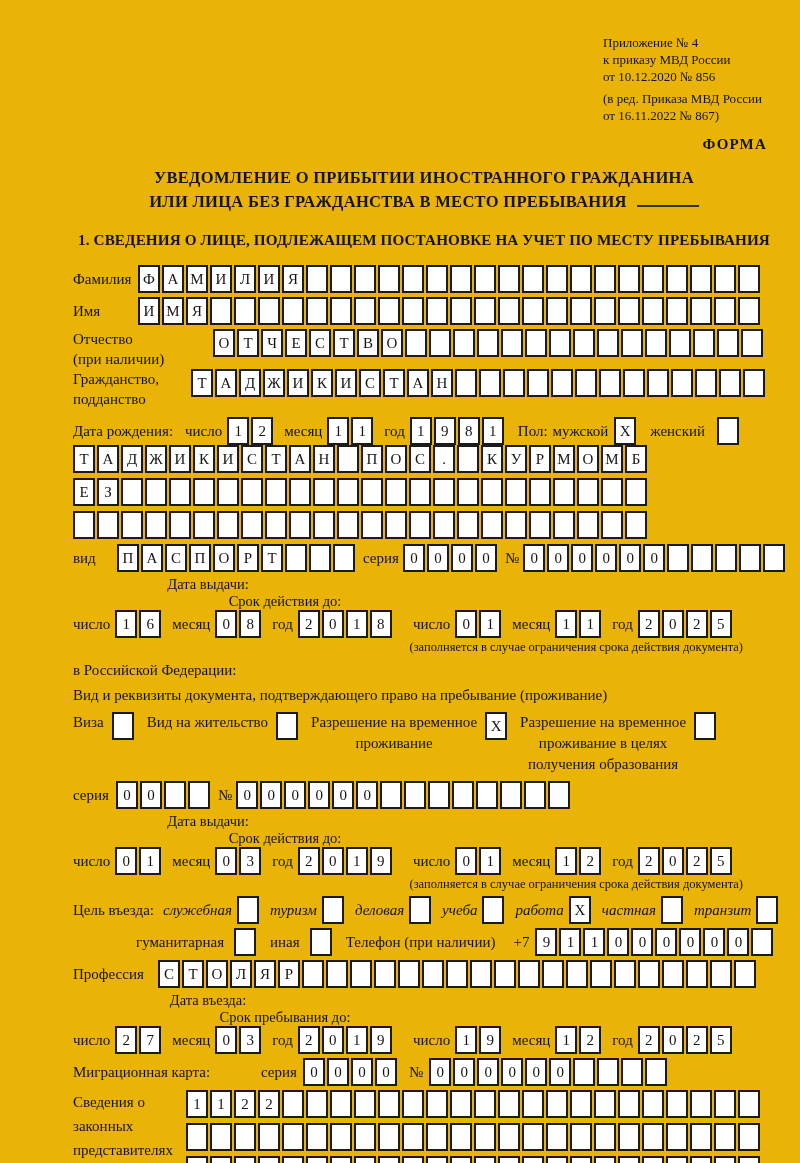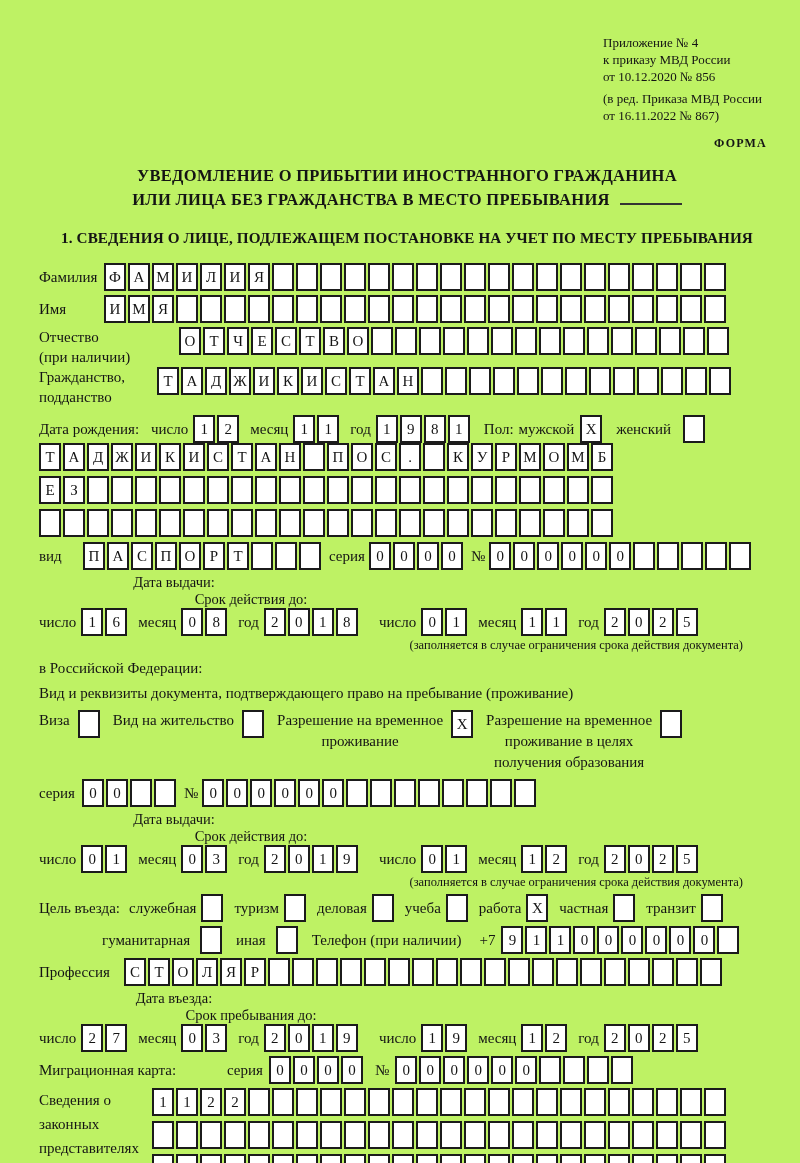--- a/index.html
+++ b/index.html
@@ -1,22 +1,22 @@
 <!DOCTYPE html>
 <html><head>
 <meta charset="utf-8">
 <style>
   html,body{margin:0;padding:0;background:#fff;}
-  .page{width:800px;height:1163px;box-sizing:border-box;padding:34px 25px 0 39px;
-        background:#bef264;font-family:"Liberation Serif","DejaVu Serif",serif;
+  .page{width:800px;height:1163px;box-sizing:border-box;padding:34px 25px 0 73px;
+        background:#eab308;font-family:"Liberation Serif","DejaVu Serif",serif;
         color:#141414;font-size:15px;overflow:hidden;position:relative;}
   
   .hdr{width:172px;margin-left:auto;font-size:13px;line-height:17px;}
   .hdr .ed{margin-top:5px;}
-  .forma{text-align:right;font-weight:bold;margin-top:12px;letter-spacing:1.2px;padding-right:8px;font-size:12px;}
+  .forma{text-align:right;font-weight:bold;margin-top:12px;letter-spacing:1.2px;padding-right:8px;font-size:15px;}
   .title{text-align:center;font-weight:bold;font-size:16.5px;line-height:22px;margin-top:14px;letter-spacing:.3px;}
   .blank{display:inline-block;width:62px;height:16px;border-bottom:2px solid #333;margin-left:10px;}
   .sec1{text-align:center;font-weight:bold;font-size:15.2px;margin-top:18px;white-space:nowrap;letter-spacing:.1px;}
   .formbody{margin-top:16px;}
   
   .boxes{display:flex;flex:0 0 auto;}
   .box{box-sizing:content-box;width:18px;height:24px;border:2px solid #1b1b1b;margin-right:2px;
        text-align:center;font-size:15px;line-height:24px;flex:0 0 auto;background:#fff;}
   
   .r{display:flex;align-items:flex-start;margin-bottom:4px;white-space:nowrap;}
@@ -36,21 +36,21 @@
   .dg{display:flex;align-items:center;}
   .t{margin-right:5px;}
   .m{margin-left:9px;}
   .note{text-align:right;font-size:12.5px;line-height:15px;margin:0 32px 4px 0;}
   .para{line-height:22px;margin-top:3px;}
   .opts{display:flex;align-items:flex-start;margin:6px 0 6px 0;}
   .opt{display:flex;align-items:flex-start;gap:8px;}
   .opt+.opt{margin-left:11px;}
   .opt-lines{display:flex;flex-direction:column;text-align:center;line-height:21px;}
   .purpose{display:flex;align-items:center;white-space:nowrap;margin-bottom:4px;}
-  .purpose .ol{margin:0 5px 0 9px;}
+  .purpose .ol{margin:0 5px 0 9px;font-style:italic;}
   .phone-row{display:flex;align-items:center;white-space:nowrap;margin:2px 0 4px 63px;}
   .rep-labels{width:113px;flex:0 0 auto;line-height:24px;}
   .rep-rows .r{margin-bottom:5px;}
   .g10{margin-left:10px;} .g12{margin-left:12px;} .g6{margin-left:6px;}
 </style>
 </head>
 <body>
 
 <div class="page">
 

